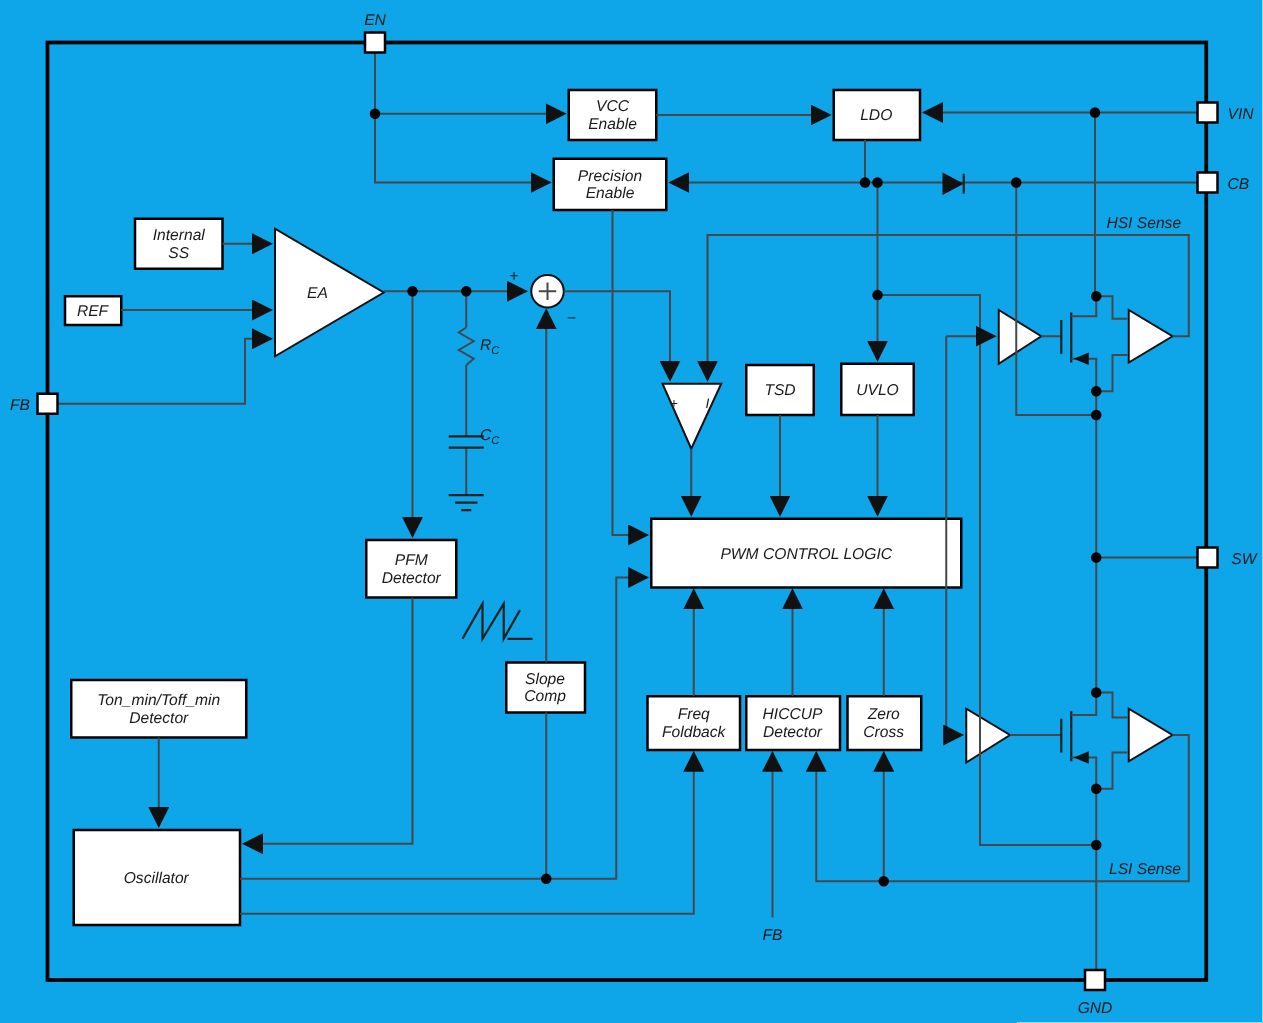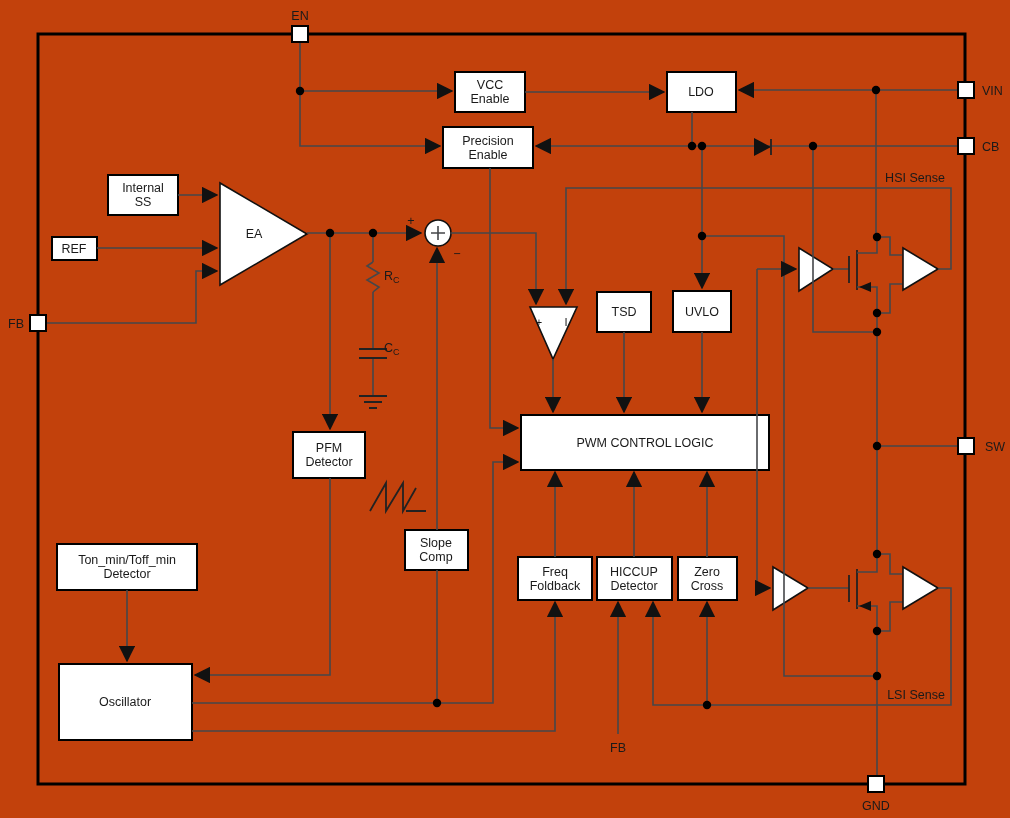--- a/index.html
+++ b/index.html
@@ -1,17 +1,17 @@
 <!DOCTYPE html>
 <html><head>
 <meta charset="utf-8">
 <style>
   html,body{margin:0;padding:0;background:#ffffff;}
-  .stage{width:1010px;height:818px;position:relative;background:#c2410c;
-         font-family:"Liberation Sans", sans-serif;}
+  .stage{width:1010px;height:818px;position:relative;background:#0ea5e9;
+         font-family:"Liberation Sans", sans-serif;font-style:italic;}
   svg text{font-family:"Liberation Sans", sans-serif;fill:#1a1a1a;}
   .wire{fill:none;stroke:#45474a;stroke-width:1.6;}
   .wire-dk{fill:none;stroke:#222;stroke-width:1.8;}
   .boxx{fill:#ffffff;stroke:#000;stroke-width:2;}
   .tri{fill:#ffffff;stroke:#111;stroke-width:1.6;}
   .pin{fill:#ffffff;stroke:#000;stroke-width:2;}
   .dot{fill:#000;stroke:none;}
   .lbl{font-size:12.5px;}
   .lbl-s{font-size:11px;}
   .sub{font-size:9px;}

